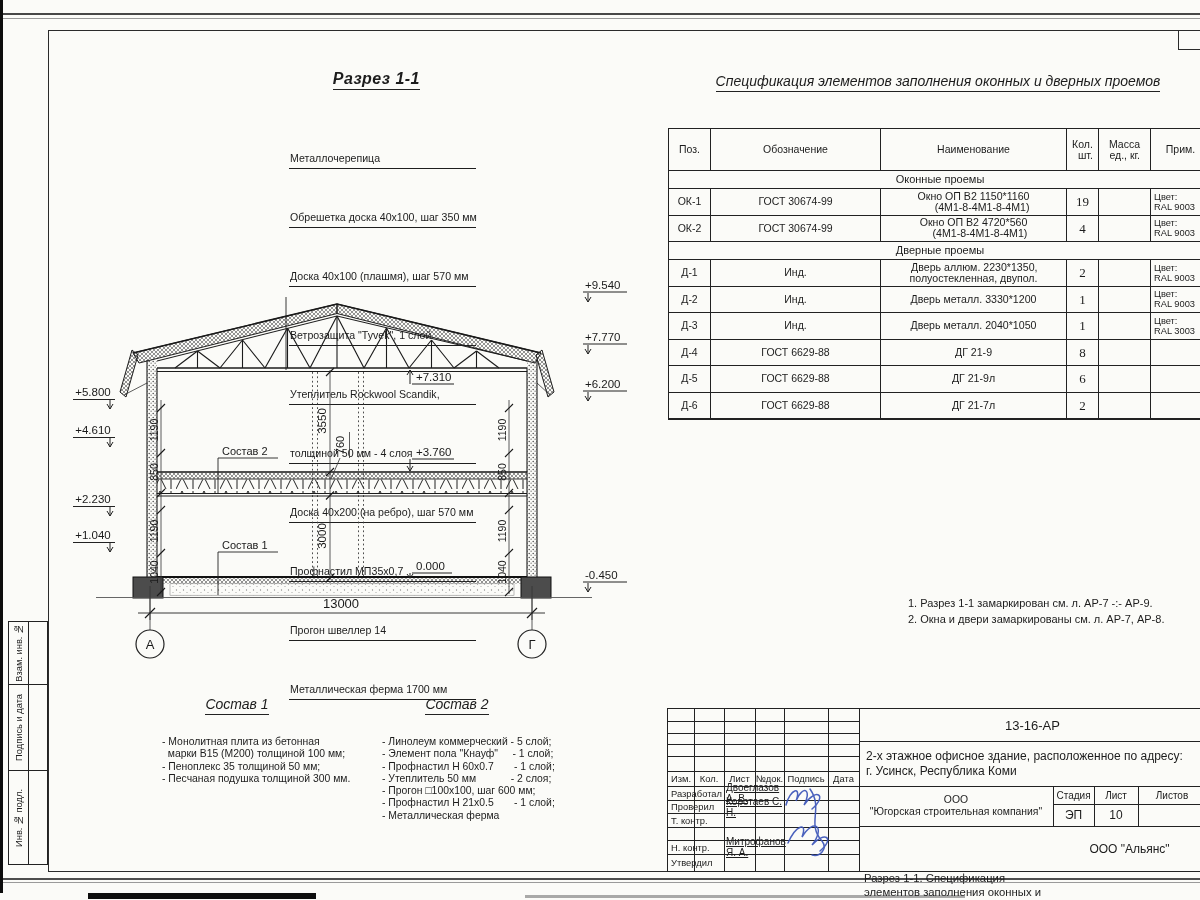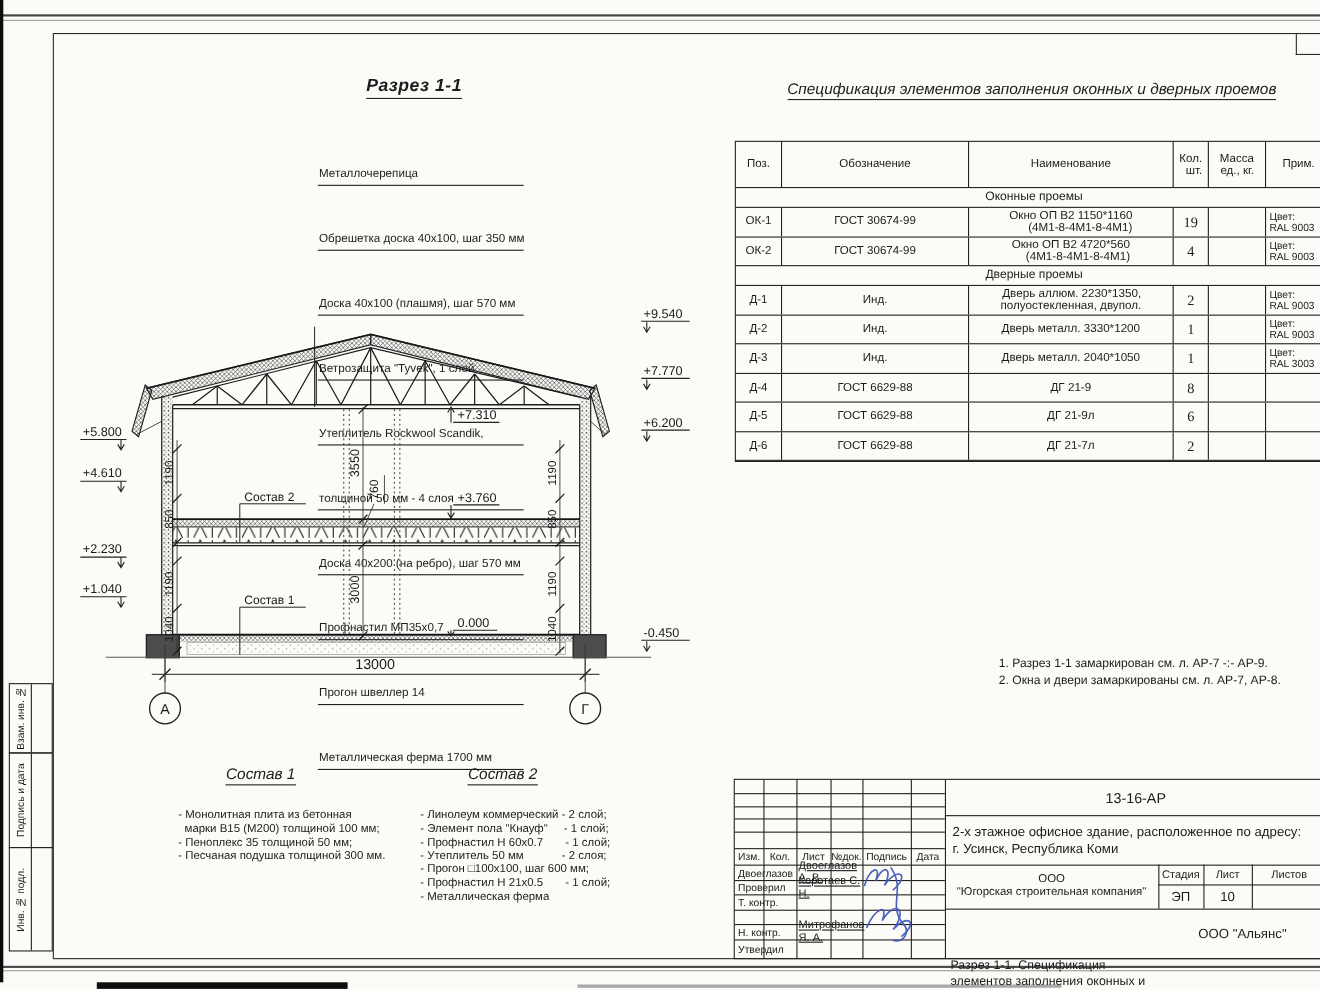--- a/index.html
+++ b/index.html
@@ -251,21 +251,21 @@
   </div>
 
 <div class="abs" style="left:162px;top:695px;width:150px;text-align:center;">
   <span class="sostav-title underlined">Состав 1</span>
 </div>
 <div class="abs sostav-lines" id="sostav1Lines" style="left:162px;top:736px;"><div>- Монолитная плита из бетонная</div><div>  марки В15 (М200) толщиной 100 мм;</div><div>- Пеноплекс 35 толщиной 50 мм;</div><div>- Песчаная подушка толщиной 300 мм.</div></div>
 
 <div class="abs" style="left:382px;top:695px;width:150px;text-align:center;">
   <span class="sostav-title underlined">Состав 2</span>
 </div>
-<div class="abs sostav-lines" id="sostav2Lines" style="left:382px;top:736px;"><div>- Линолеум коммерческий - 2 слой;</div><div>- Элемент пола "Кнауф"     - 1 слой;</div><div>- Профнастил Н 60х0.7       - 1 слой;</div><div>- Утеплитель 50 мм            - 2 слоя;</div><div>- Прогон □100х100, шаг 600 мм;</div><div>- Профнастил Н 21х0.5       - 1 слой;</div><div>- Металлическая ферма</div></div>
+<div class="abs sostav-lines" id="sostav2Lines" style="left:382px;top:736px;"><div>- Линолеум коммерческий - 5 слой;</div><div>- Элемент пола "Кнауф"     - 1 слой;</div><div>- Профнастил Н 60х0.7       - 1 слой;</div><div>- Утеплитель 50 мм            - 2 слоя;</div><div>- Прогон □100х100, шаг 600 мм;</div><div>- Профнастил Н 21х0.5       - 1 слой;</div><div>- Металлическая ферма</div></div>
 
 <div class="spec-table">
   <div class="trow header">
     <div class="tcell">Поз.</div>
     <div class="tcell">Обозначение</div>
     <div class="tcell">Наименование</div>
     <div class="tcell">Кол.
 шт.</div>
     <div class="tcell">Масса
 ед., кг.</div>
@@ -377,21 +377,21 @@
   <div class="sline" style="left:470px;top:77px;width:1px;height:40px;"></div>
 
   <div class="scell stamp-small" style="left:0;top:62px;width:26px;height:15px;">Изм.</div>
   <div class="scell stamp-small" style="left:26px;top:62px;width:30px;height:15px;">Кол.</div>
   <div class="scell stamp-small" style="left:56px;top:62px;width:31px;height:15px;">Лист</div>
   <div class="scell stamp-small" style="left:87px;top:62px;width:29px;height:15px;">№док.</div>
   <div class="scell stamp-small" style="left:116px;top:62px;width:44px;height:15px;">Подпись</div>
   <div class="scell stamp-small" style="left:160px;top:62px;width:31px;height:15px;">Дата</div>
 
   <div id="stampRoles">
-      <div class="scell left stamp-small" style="left: 3px; top: 77px; width: 53px; height: 14px;">Двоеглазов</div>
+      <div class="scell left stamp-small" style="left: 3px; top: 77px; width: 53px; height: 14px;">Разработал</div>
       <div class="scell left stamp-name" style="left: 58px; top: 77px; width: 58px; height: 14px;">Двоеглазов А. В.</div>
       <div class="scell left stamp-small" style="left: 3px; top: 91px; width: 53px; height: 13px;">Проверил</div>
       <div class="scell left stamp-name" style="left: 58px; top: 91px; width: 58px; height: 13px;">Коротаев С. Н.</div>
       <div class="scell left stamp-small" style="left: 3px; top: 104px; width: 53px; height: 14px;">Т. контр.</div>
       <div class="scell left stamp-name" style="left: 58px; top: 104px; width: 58px; height: 14px;"></div>
       <div class="scell left stamp-small" style="left: 3px; top: 118px; width: 53px; height: 13px;"></div>
       <div class="scell left stamp-name" style="left: 58px; top: 118px; width: 58px; height: 13px;"></div>
       <div class="scell left stamp-small" style="left: 3px; top: 131px; width: 53px; height: 14px;">Н. контр.</div>
       <div class="scell left stamp-name" style="left: 58px; top: 131px; width: 58px; height: 14px;">Митрофанов Я. А.</div>
       <div class="scell left stamp-small" style="left: 3px; top: 145px; width: 53px; height: 17px; text-align: right;">Утвердил</div>

